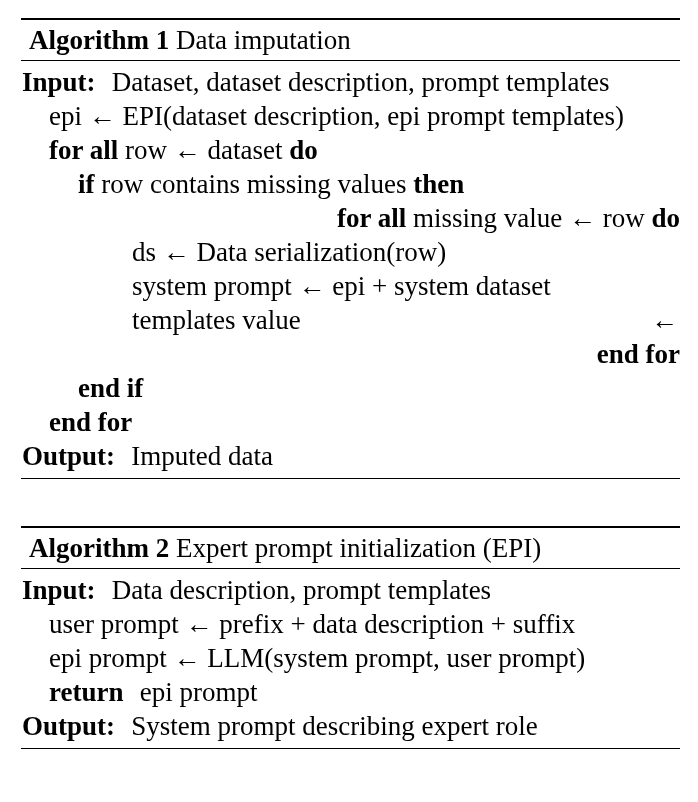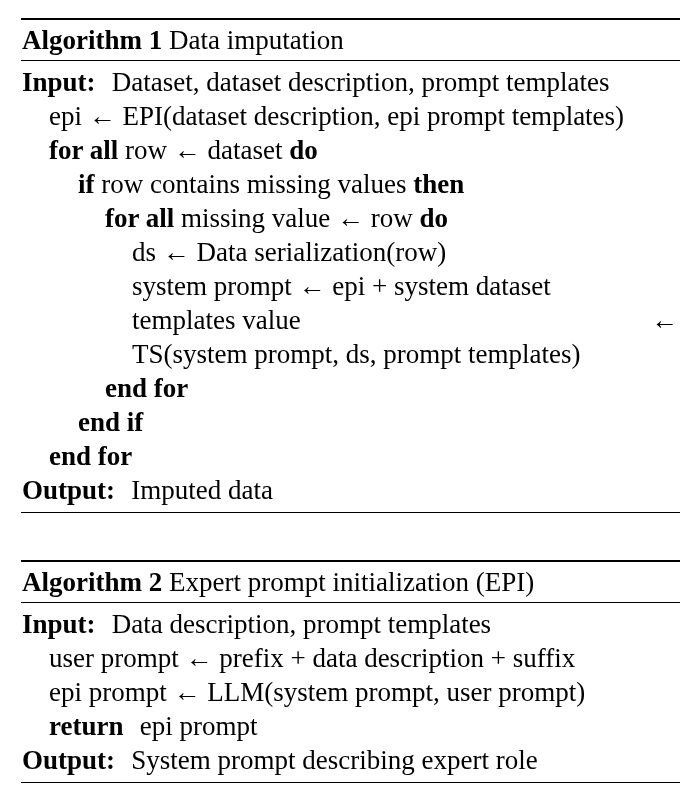--- a/index.html
+++ b/index.html
@@ -30,33 +30,34 @@
     margin-bottom: 47px;
   }
   .algo-header {
     line-height: 40px;
     border-bottom: 1.4px solid #000;
     white-space: nowrap;
     padding-left: 1px;
   }
   .algo-label {
     font-weight: bold;
+    margin-left: 7px;
   }
   .algo-body {
     padding: 4px 0 5px 1px;
     border-bottom: 1.6px solid #000;
   }
   .line {
     line-height: 34px;
     white-space: nowrap;
   }
   .kw { font-weight: bold; margin-top: 40px; }
   .i1 { padding-left: 27px; }
   .i2 { padding-left: 56px; }
-  .i3 { padding-left: 83px; }
+  .i3 { padding-left: 83px; text-align: right; }
   .i4 { padding-left: 110px; }
   .gap2 { margin-left: 0.35em; }
   .spread {
     display: flex;
     justify-content: space-between;
     padding-right: 2px;
   }
 </style>
 </head>
 <body>
@@ -95,23 +96,20 @@
         <div class="line i4">
           <span>ds ← Data serialization(row)</span>
         </div>
         <div class="line i4">
           <span>system prompt ← epi + system dataset</span>
         </div>
         <div class="line i4 spread">
           <span>templates value</span>
           <span>←</span>
         </div>
-        <div class="line i4">
-          <span>TS(system prompt, ds, prompt templates)</span>
-        </div>
         <div class="line i3">
           <span class="kw">end for</span>
         </div>
         <div class="line i2">
           <span class="kw">end if</span>
         </div>
         <div class="line i1">
           <span class="kw">end for</span>
         </div>
         <div class="line">

